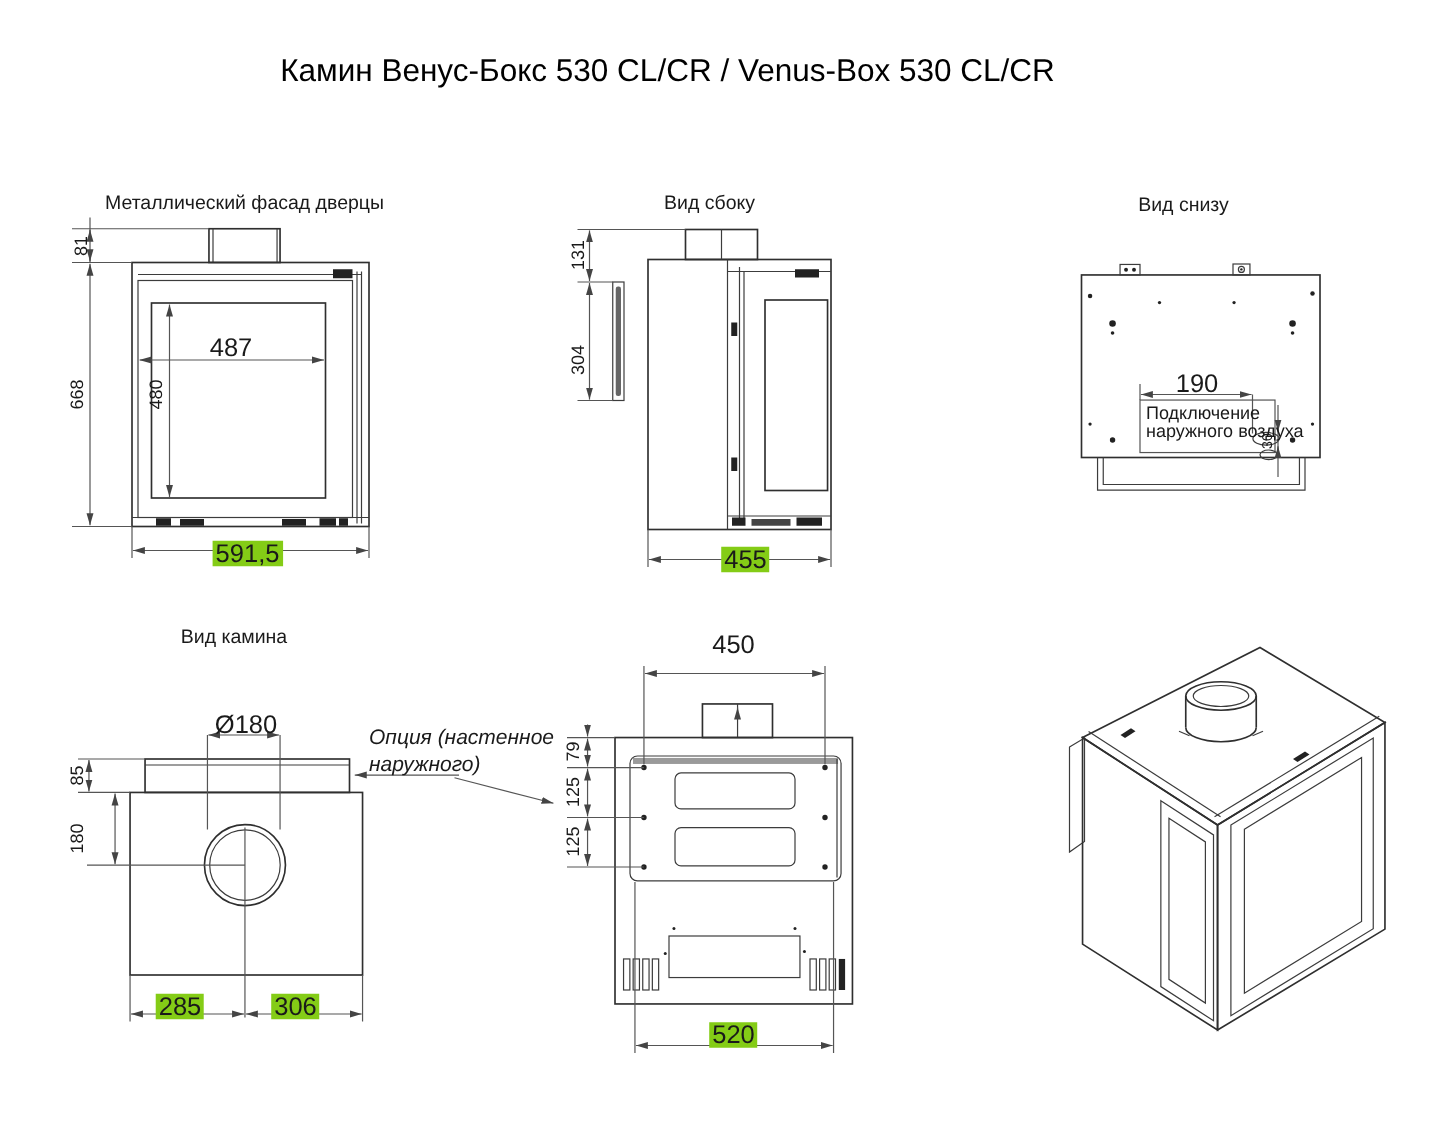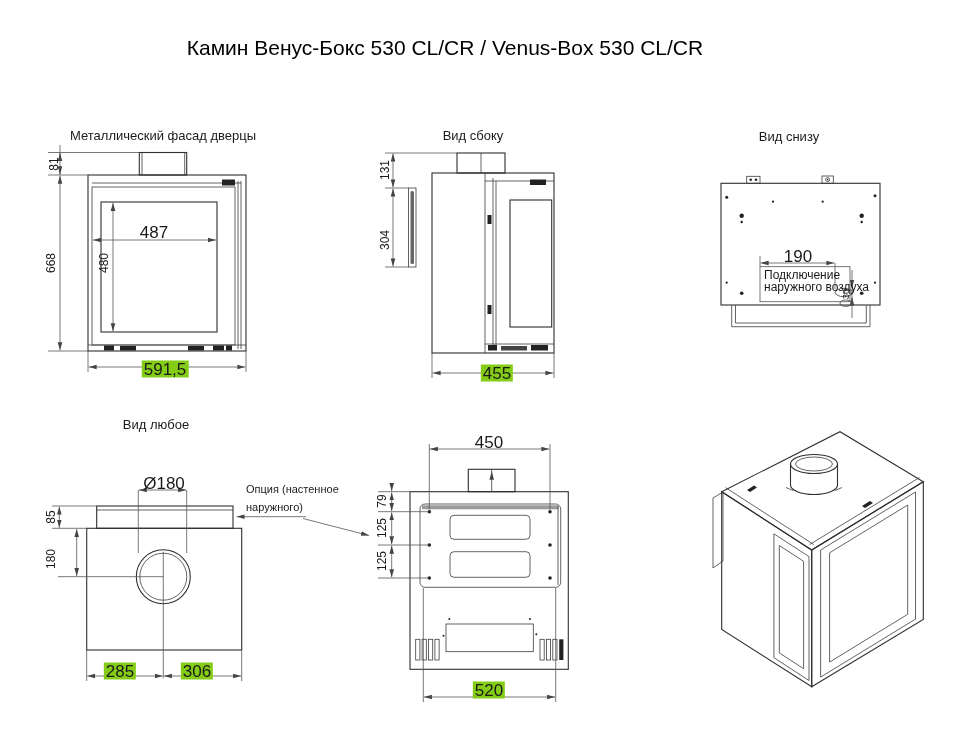--- a/index.html
+++ b/index.html
@@ -7,21 +7,21 @@
         font-family:"Liberation Sans",sans-serif;color:#1a1a1a;}
   #art{position:absolute;left:0;top:0;}
   .t{position:absolute;white-space:nowrap;}
   .title{width:890px;text-align:center;top:36px;left:0;font-size:21px;color:#000;}
   .subtitle{left:62px;top:89px;font-size:13px;}
   .vlabel{font-size:13px;transform:translate(-50%,-50%);text-align:right;}
   .dimh{font-size:17px;transform:translate(-50%,-50%);line-height:1;}
   .dimv{font-size:12px;transform:translate(-50%,-50%) rotate(-90deg);line-height:1;}
   .bg{background:#84cc16;padding:0 2px;}
   .note{font-size:12px;line-height:1.15;}
-  .opt{font-size:11px;line-height:1.3;}
+  .opt{font-size:14px;line-height:1.3;font-style:italic;}
   .tiny{font-size:9.5px;}
   
   .o{fill:none;stroke:#2f2f2f;stroke-width:1.1;}
   .i{fill:none;stroke:#3c3c3c;stroke-width:0.8;}
   .e{fill:none;stroke:#555;stroke-width:0.8;}
   .d{fill:#222;stroke:none;}
   .g{fill:#9a9a9a;stroke:none;}
 </style>
 </head>
 <body>
@@ -235,21 +235,21 @@
       <line class="i" x1="786" y1="487.5" x2="793" y2="490.5"></line>
       <line class="i" x1="842" y1="487.5" x2="835" y2="490.5"></line>
     </g>
   </svg>
 
   <div class="t title">Камин Венус-Бокс 530 CL/CR / Venus-Box 530 CL/CR</div>
 
   <div class="t vlabel" style="left:163px;top:135px">Металлический фасад дверцы</div>
   <div class="t vlabel" style="left:473px;top:135px">Вид сбоку</div>
   <div class="t vlabel" style="left:789px;top:136px">Вид снизу</div>
-  <div class="t vlabel" style="left:156px;top:424px">Вид любое</div>
+  <div class="t vlabel" style="left:156px;top:424px">Вид камина</div>
 
   <div class="t dimv" style="left:54px;top:164px">81</div>
   <div class="t dimv" style="left:51px;top:263px">668</div>
   <div class="t dimh" style="left:154px;top:232px">487</div>
   <div class="t dimv" style="left:104px;top:263px">480</div>
   <div class="t dimh bg" style="left:165px;top:369px">591,5</div>
 
   <div class="t dimv" style="left:385px;top:170px">131</div>
   <div class="t dimv" style="left:385px;top:240px">304</div>
   <div class="t dimh bg" style="left:497px;top:373px">455</div>
@@ -260,19 +260,19 @@
   <div class="t dimv tiny" style="left:846px;top:294px">30</div>
 
   <div class="t dimh" style="left:164px;top:483px">Ø180</div>
   <div class="t dimv" style="left:51px;top:517px">85</div>
   <div class="t dimv" style="left:51px;top:559px">180</div>
   <div class="t dimh bg" style="left:120px;top:671px">285</div>
   <div class="t dimh bg" style="left:197px;top:671px">306</div>
   <div class="t opt" style="left:246px;top:482px">Опция (настенное</div>
   <div class="t opt" style="left:246px;top:500px">наружного)</div>
 
-  <div class="t dimh" style="left:489px;top:442px">450</div>
+  <div class="t dimh" style="left:489px;top:430px">450</div>
   <div class="t dimv" style="left:382px;top:501px">79</div>
   <div class="t dimv" style="left:382px;top:528px">125</div>
   <div class="t dimv" style="left:382px;top:561px">125</div>
   <div class="t dimh bg" style="left:489px;top:690px">520</div>
 
 </div>
 
 </body></html>

